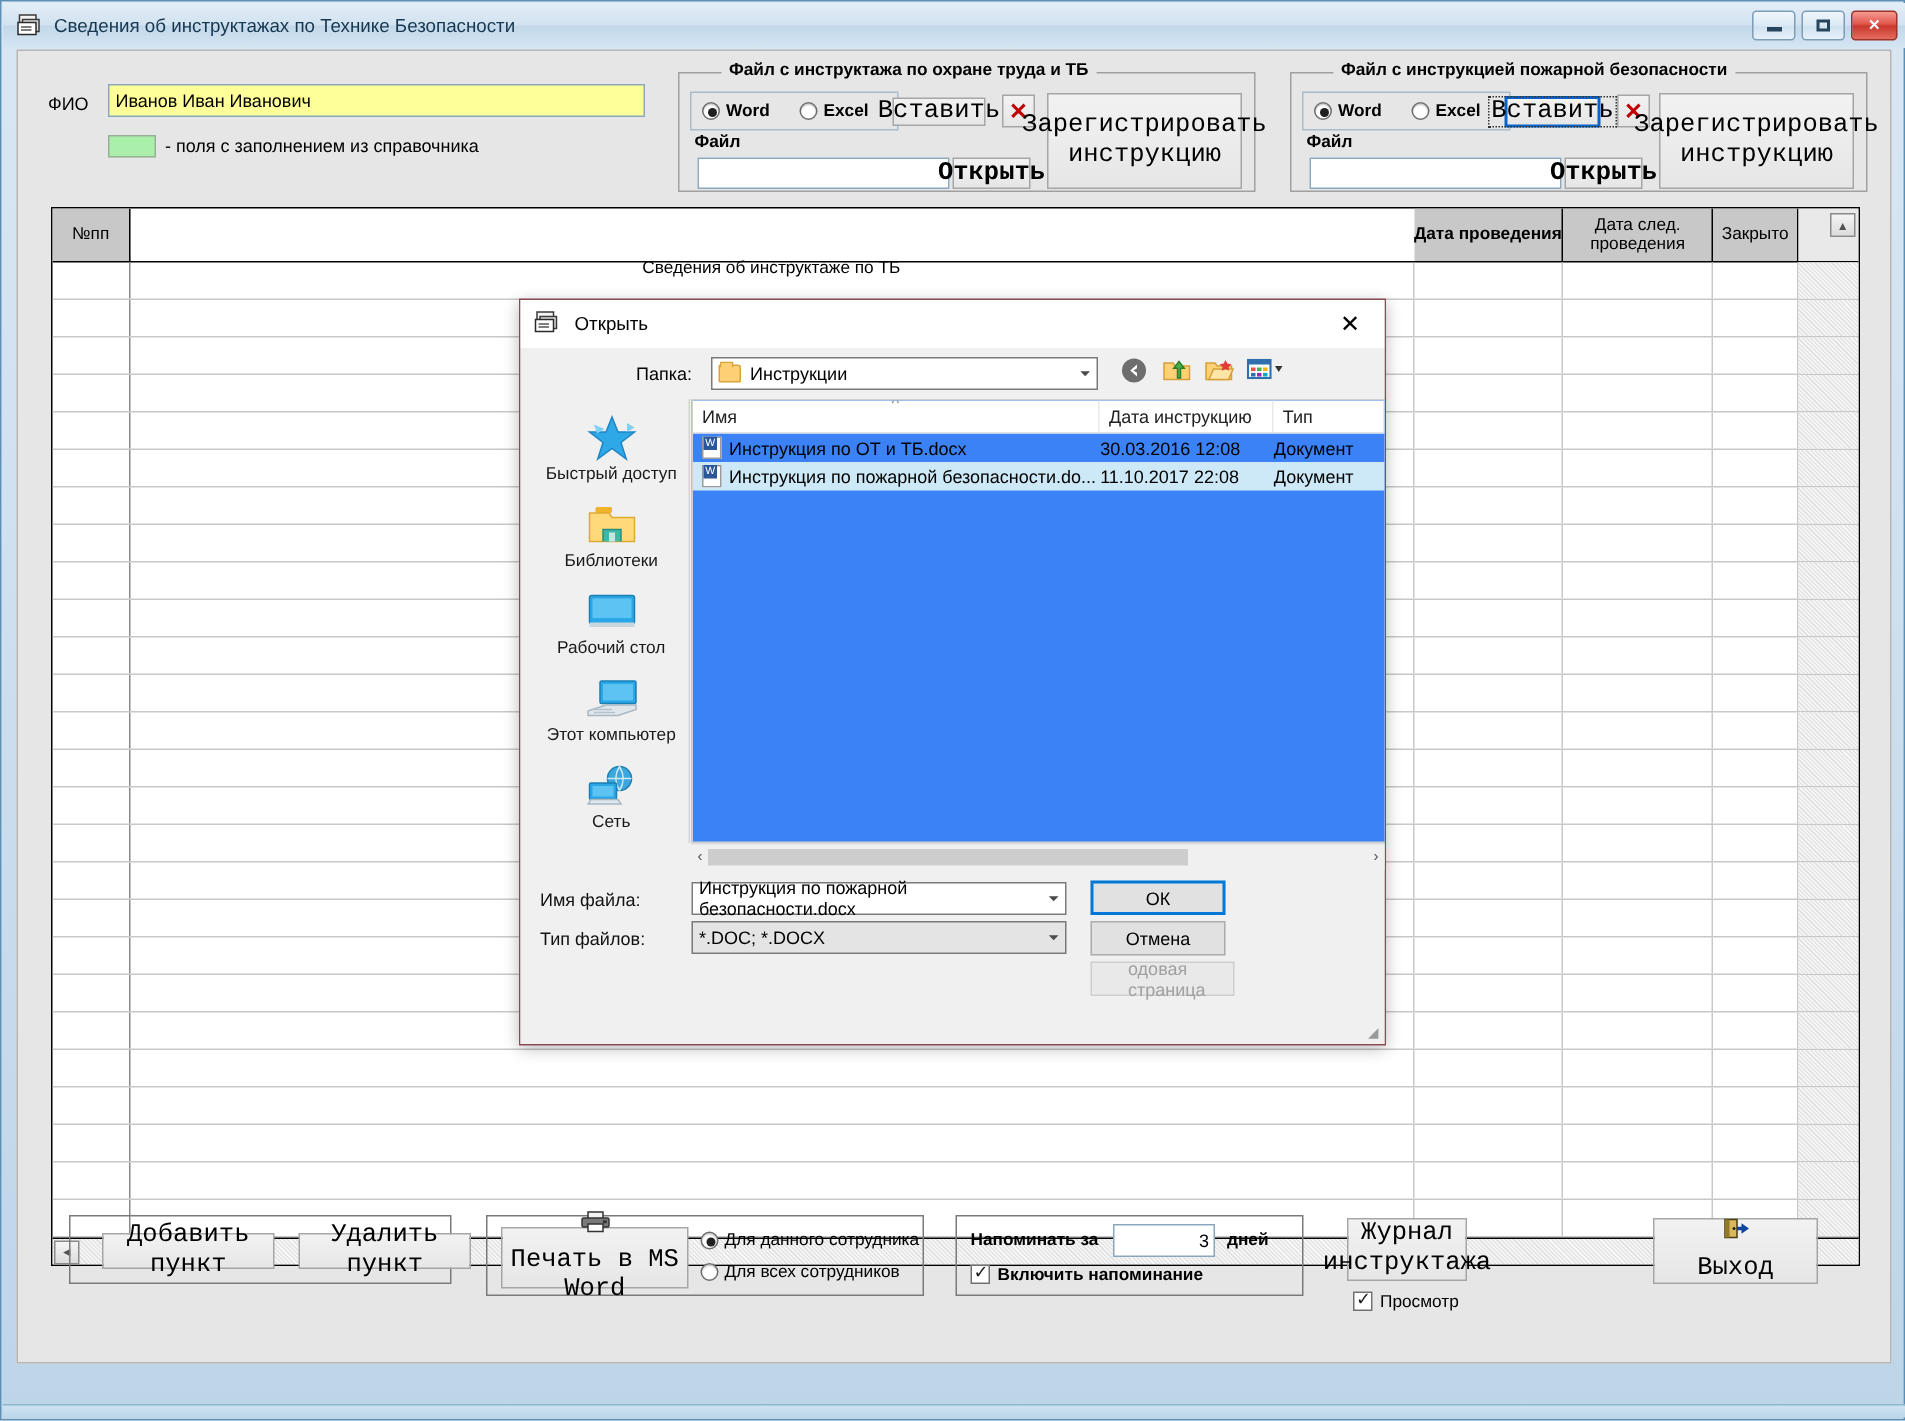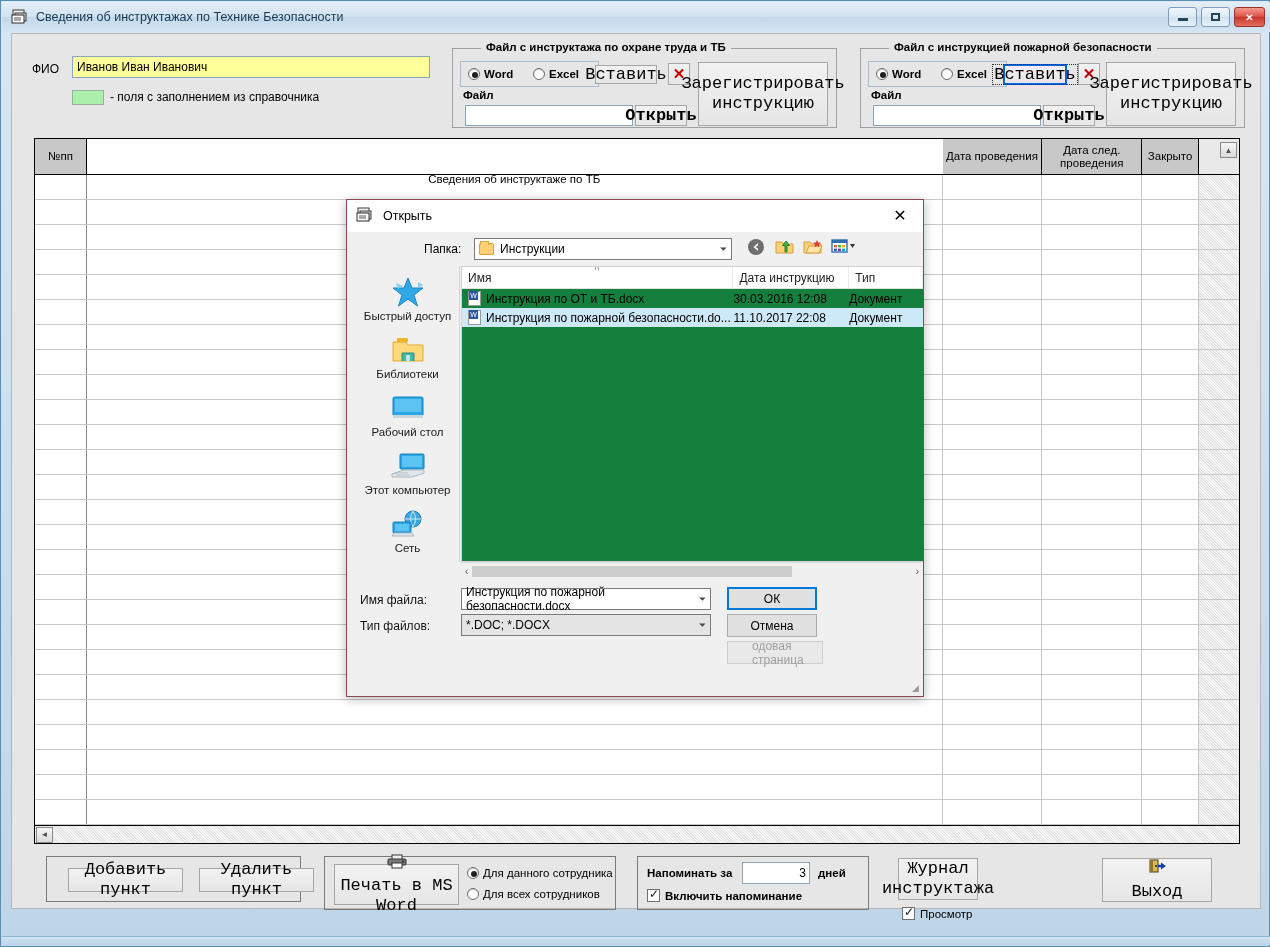--- a/index.html
+++ b/index.html
@@ -142,21 +142,21 @@
     justify-content: center; font-size: 8px; color: #505050; margin-left: 1px;
   }
   #vscroll-btn {
     position: absolute; right: 2px; top: 3px; width: 17px; height: 16px;
     background: linear-gradient(180deg,#f5f5f5 0%,#dcdcdc 100%);
     border: 1px solid #8a8a8a; display: flex; align-items: center;
     justify-content: center; font-size: 8px; color: #505050;
   }
 
   
-  #bottom-bar { position: absolute; left: 0; top: 814px; width: 1096px; height: 62px; }
+  #bottom-bar { position: absolute; left: 0; top: 768px; width: 1096px; height: 62px; }
   .panelbox { position: absolute; border: 1px solid #7a7a7a; }
   .chk { display: inline-flex; align-items: center; gap: 5px; }
   .chk-box {
     width: 13px; height: 13px; background: #fff; border: 1px solid #707070;
     position: relative;
   }
   .chk-box.on::after {
     content: '\2713'; position: absolute; left: 1px; top: -2px;
     font-size: 12px; color: #1a1a1a; line-height: 13px;
   }
@@ -204,21 +204,21 @@
     position: absolute; left: 9px; top: 34px; width: 104px; height: 296px;
     background: #f0f0f0; border-right: 1px solid #d4d4d4;
     display: flex; flex-direction: column; align-items: center; padding-top: 9px;
   }
   .place { width: 100%; text-align: center; margin-bottom: 11px; }
   .place-label { font-size: 11.5px; color: #1a1a1a; display: block; margin-top: 1px; }
   .place-ico { height: 34px; display: flex; align-items: center; justify-content: center; }
 
   #filelist {
     position: absolute; left: 114px; top: 34px; width: 462px; height: 296px;
-    background: #15803d; border: 1px solid #d0d0d0; border-right: none;
+    background: #3b82f6; border: 1px solid #d0d0d0; border-right: none;
     overflow: hidden;
   }
   #col-head { display: flex; height: 22px; border-bottom: 1px solid #e2e2e2; background:#fff; }
   .colh {
     font-size: 12px; color: #222; padding-left: 6px; display: flex; align-items: center;
     border-right: 1px solid #eaeaea; position: relative;
   }
   #sort-caret { position: absolute; left: 132px; top: -5px; font-size: 10px; color: #8a8a8a; }
   .frow { display: flex; height: 19px; align-items: center; font-size: 12px; color: #000; }
   .frow.sel { background: #cde8f7; }
@@ -363,21 +363,21 @@
         <div class="btn" style="position:absolute; left:245px; top:13px; width:130px; height:64px;">
           <span>Зарегистрировать инструкцию</span>
         </div>
       </div>
     </div>
 
     <div id="grid-wrap">
       <div id="grid-head">
           <div class="hcell" style="width: 52px;">№пп</div>
           <div class="hcell green" style="width: 857px; margin-top: 40px;">Сведения об инструктаже по ТБ</div>
-          <div class="hcell" style="width: 100px;">Дата проведения</div>
+          <div class="hcell" style="width: 100px; font-weight: bold;">Дата проведения</div>
           <div class="hcell" style="width: 100px;">Дата след. проведения</div>
           <div class="hcell" style="width: 57px;">Закрыто</div>
           <div class="hcell scrollcorner" style="width: 40px;"></div>
         </div>
       <div id="grid-body">
           <div class="grow">
             <div class="gcell first" style="width: 52px;"></div>
             <div class="gcell" style="width: 857px;"></div>
             <div class="gcell" style="width: 100px;"></div>
             <div class="gcell" style="width: 100px;"></div>

